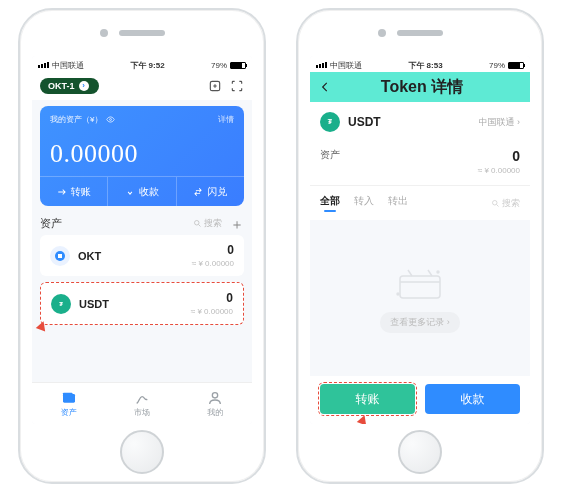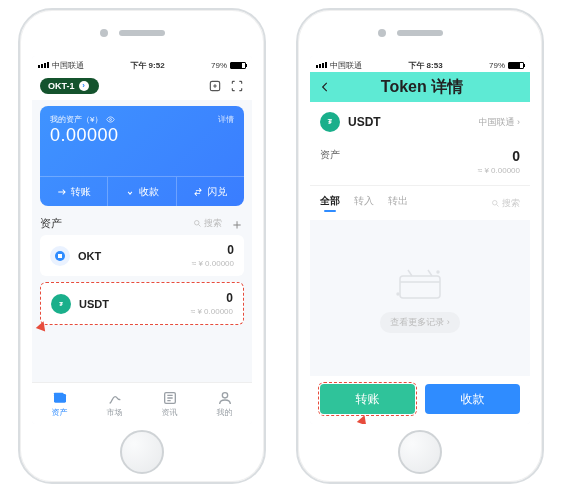--- a/index.html
+++ b/index.html
@@ -64,21 +64,21 @@
   .pill .chev { width:10px;height:10px;border-radius:50%;background:#fff;color:#2f8cff;font-size:8px;line-height:10px;text-align:center;}
   .topicons { display:flex; gap:8px; }
   .ticon { width:14px;height:14px; }
 
   .card {
     margin:6px 8px 0; background:linear-gradient(135deg,#3f93ff,#3a7dff);
     border-radius:8px; color:#fff; padding:8px 10px 0; height:100px; position:relative;
   }
   .card-top { font-size:8px; opacity:.92; display:flex; align-items:center; gap:4px;}
   .card-top .det { margin-left:auto; font-size:8px; opacity:.85;}
-  .card-bal { font-size:18px; font-weight:500; margin-top:0; letter-spacing:.5px;}
+  .card-bal { font-size:26px; font-weight:500; margin-top:14px; letter-spacing:.5px;font-family:Liberation Serif, serif;}
   .card-act {
     position:absolute; left:0; right:0; bottom:0; height:30px;
     display:flex; border-top:1px solid rgba(255,255,255,.25);
   }
   .card-act > div {
     flex:1; display:flex; align-items:center; justify-content:center;
     gap:4px; font-size:10px;
   }
   .card-act > div + div { border-left:1px solid rgba(255,255,255,.25);}
   .aicon{width:10px;height:10px;display:inline-block;}
@@ -287,27 +287,20 @@
         <span class="tl">资产</span>
       </div>
       <div class="tab">
         <svg class="ticon2" viewBox="0 0 24 24" fill="none" stroke="currentColor" stroke-width="2">
             <path d="M4 20c4-2 4-10 8-10s4 6 8 4"></path>
           </svg>
         <span class="tl">市场</span>
       </div>
       <div class="tab">
         <svg class="ticon2" viewBox="0 0 24 24" fill="none" stroke="currentColor" stroke-width="2">
-            <rect x="4" y="4" width="16" height="16" rx="2"></rect>
-            <path d="M8 8h8M8 12h8M8 16h5"></path>
-          </svg>
-        <span class="tl">资讯</span>
-      </div>
-      <div class="tab">
-        <svg class="ticon2" viewBox="0 0 24 24" fill="none" stroke="currentColor" stroke-width="2">
             <circle cx="12" cy="8" r="4"></circle>
             <path d="M4 21c0-4 4-6 8-6s8 2 8 6"></path>
           </svg>
         <span class="tl">我的</span>
       </div>
     </div>
 
   </div>
   <div class="homebtn"></div>
 </div>

